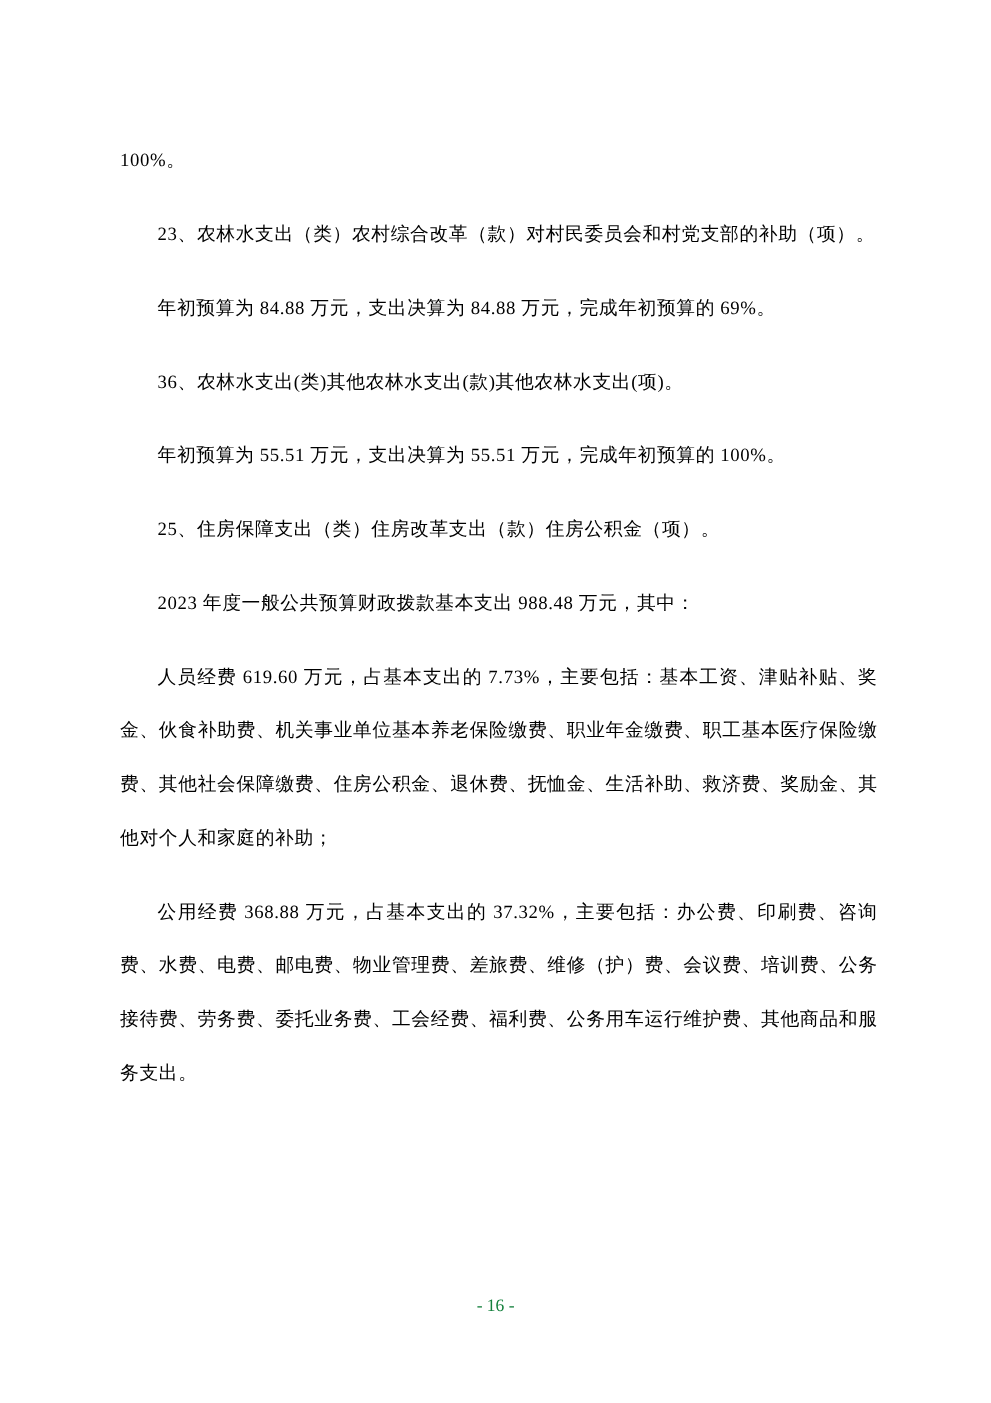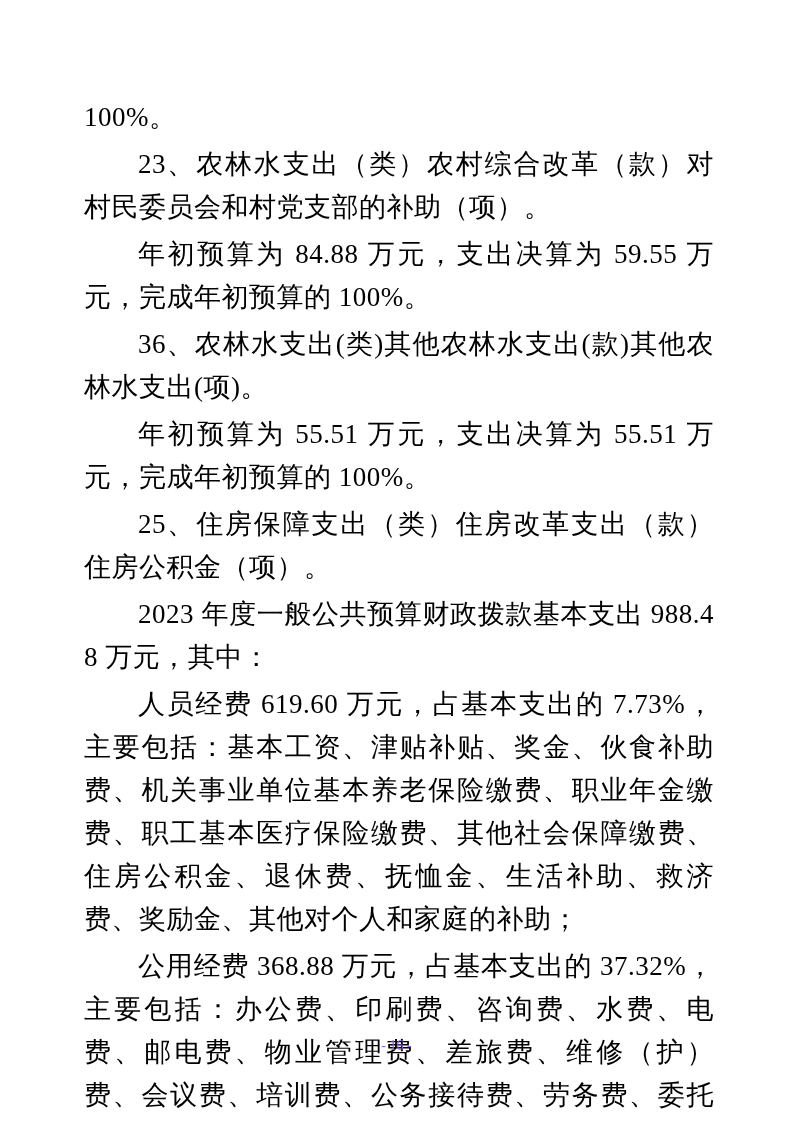--- a/index.html
+++ b/index.html
@@ -16,53 +16,53 @@
     color: #000000;
     font-family: "Liberation Serif", "DejaVu Serif", serif;
   }
   .content {
     position: absolute;
     left: 80px;
     top: 92px;
     width: 638px;
   }
   .para {
-    margin: 4px;
-    font-size: 27px;
+    margin: 16px;
+    font-size: 15px;
     line-height: 43px;
     text-align: justify;
     text-indent: 2em;
     letter-spacing: 0.5px;
     word-break: break-all;
   }
   .para.no-indent {
     text-indent: 0;
   }
   .para.heading {
     font-weight: bold;
   }
   .footer {
     position: absolute;
     left: 0;
     right: 0;
     top: 1036px;
     text-align: center;
     font-size: 14px;
     line-height: 20px;
-    color: #8b5cf6;
+    color: #15803d;
   }
 </style>
 </head>
 <body>
 
 <div class="page">
   <div class="content">
     <p class="para no-indent">100%。</p>
     <p class="para">23、农林水支出（类）农村综合改革（款）对村民委员会和村党支部的补助（项）。</p>
-    <p class="para">年初预算为 84.88 万元，支出决算为 59.55 万元，完成年初预算的 100%。</p>
+    <p class="para">年初预算为 84.88 万元，支出决算为 84.88 万元，完成年初预算的 69%。</p>
     <p class="para">36、农林水支出(类)其他农林水支出(款)其他农林水支出(项)。</p>
     <p class="para">年初预算为 55.51 万元，支出决算为 55.51 万元，完成年初预算的 100%。</p>
     <p class="para">25、住房保障支出（类）住房改革支出（款）住房公积金（项）。</p>
     <p class="para">2023 年度一般公共预算财政拨款基本支出 988.48 万元，其中：</p>
     <p class="para">人员经费 619.60 万元，占基本支出的 7.73%，主要包括：基本工资、津贴补贴、奖金、伙食补助费、机关事业单位基本养老保险缴费、职业年金缴费、职工基本医疗保险缴费、其他社会保障缴费、住房公积金、退休费、抚恤金、生活补助、救济费、奖励金、其他对个人和家庭的补助；</p>
     <p class="para">公用经费 368.88 万元，占基本支出的 37.32%，主要包括：办公费、印刷费、咨询费、水费、电费、邮电费、物业管理费、差旅费、维修（护）费、会议费、培训费、公务接待费、劳务费、委托业务费、工会经费、福利费、公务用车运行维护费、其他商品和服务支出。</p>
   </div>
   <div class="footer">- 16 -</div>
 </div>
 

